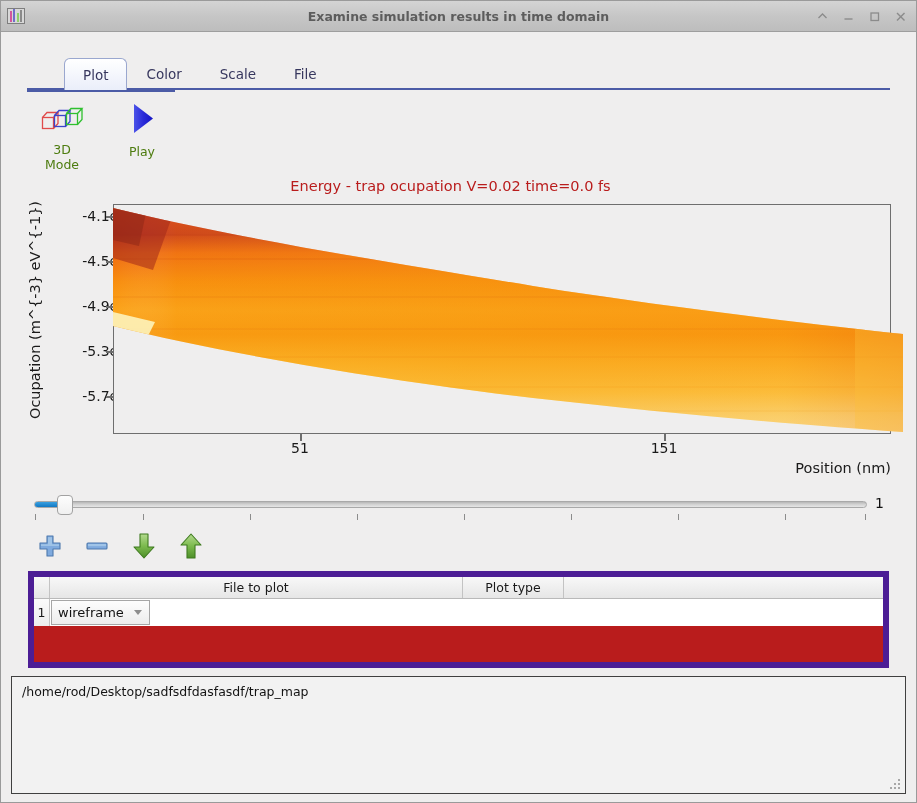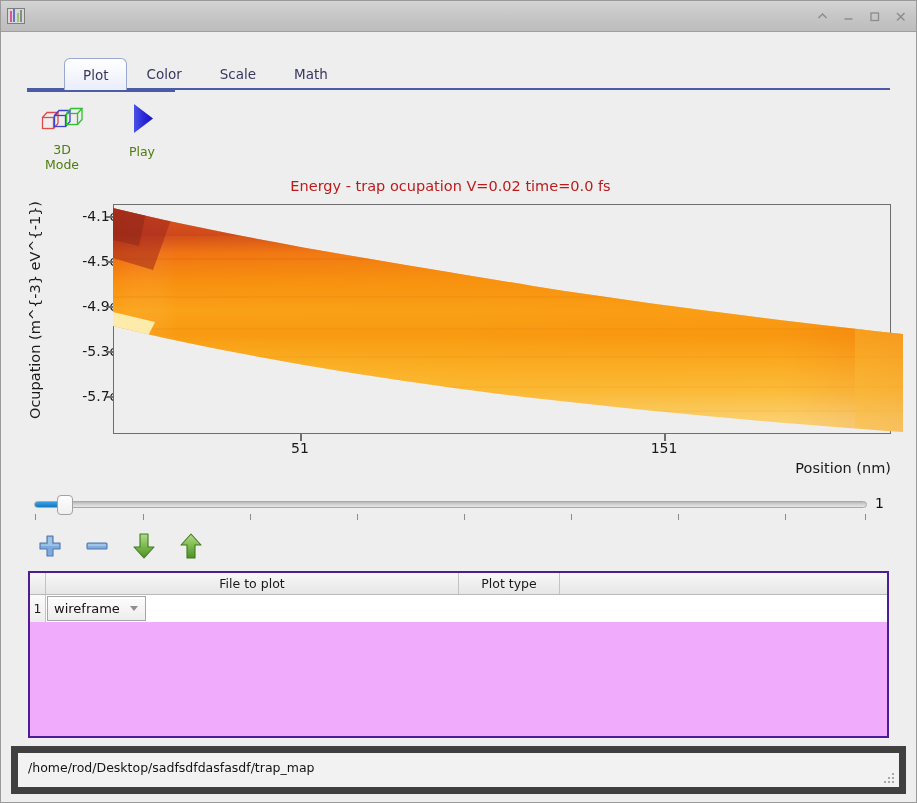--- a/index.html
+++ b/index.html
@@ -297,23 +297,23 @@
     gap: 19px;
     padding-left: 35px;
     height: 42px;
   }
   .ibtn { width: 28px; height: 30px; cursor: default; display:flex; align-items:center; justify-content:center;}
 
   
   #tablewrap {
     flex: 0 0 auto;
     margin: 4px 27px 0 27px;
-    height: 167px;
-    border: 2px solid #4c1d95;
-    background: #f0abfc;
+    height: 97px;
+    border: 6px solid #4c1d95;
+    background: #b91c1c;
     box-sizing: border-box;
     overflow: hidden;
   }
   #thead {
     display: flex;
     height: 22px;
     background: linear-gradient(to bottom, #f8f8f8, #e6e6e6);
     border-bottom: 1px solid #b9b9b9;
     box-sizing: border-box;
   }
@@ -373,21 +373,21 @@
     border-left: 4.5px solid transparent;
     border-right: 4.5px solid transparent;
     border-top: 5px solid #8e8e8e;
   }
   #tbody-empty { flex: 1; background: #fff; }
 
   
   #statusbar {
     flex: 1 1 auto;
     margin: 8px 10px 8px 10px;
-    border: 7px solid #404040;
+    border: 1px solid #404040;
     background: #f2f2f2;
     position: relative;
     box-sizing: border-box;
     min-height: 28px;
   }
   #statustext {
     position: absolute;
     left: 10px;
     top: 7px;
     font-size: 12.5px;
@@ -406,20 +406,21 @@
 
 <div id="window">
 
   <div id="titlebar">
     <div id="app-icon">
       <i style="background:#d4579b;height:11px"></i>
       <i style="background:#6f6fc9;height:13px"></i>
       <i style="background:#8fcf6a;height:9px"></i>
       <i style="background:#8a8a8a;height:12px"></i>
     </div>
+    <div class="title-text">Examine simulation results in time domain</div>
     <div id="wincontrols">
       <div class="wbtn">
         <svg width="15" height="15" viewBox="0 0 15 15">
             <path d="M3.5 9 L7.5 5 L11.5 9" stroke="#8b8b8b" stroke-width="1.3" fill="none"></path>
           </svg>
       </div>
       <div class="wbtn">
         <svg width="15" height="15" viewBox="0 0 15 15">
             <line x1="3.5" y1="10" x2="11.5" y2="10" stroke="#8b8b8b" stroke-width="1.4"></line>
           </svg>
@@ -445,21 +446,21 @@
         <div class="tab active">
           <span>Plot</span>
         </div>
         <div class="tab">
           <span>Color</span>
         </div>
         <div class="tab">
           <span>Scale</span>
         </div>
         <div class="tab">
-          <span>Math</span>
+          <span>File</span>
         </div>
       </div>
       <div id="tabline"></div>
       <div id="tabline-thick"></div>
     </div>
 
     <div id="toolbar">
       <div class="tool">
         <div class="glyph">
           <svg width="44" height="28" viewBox="0 0 44 28">

